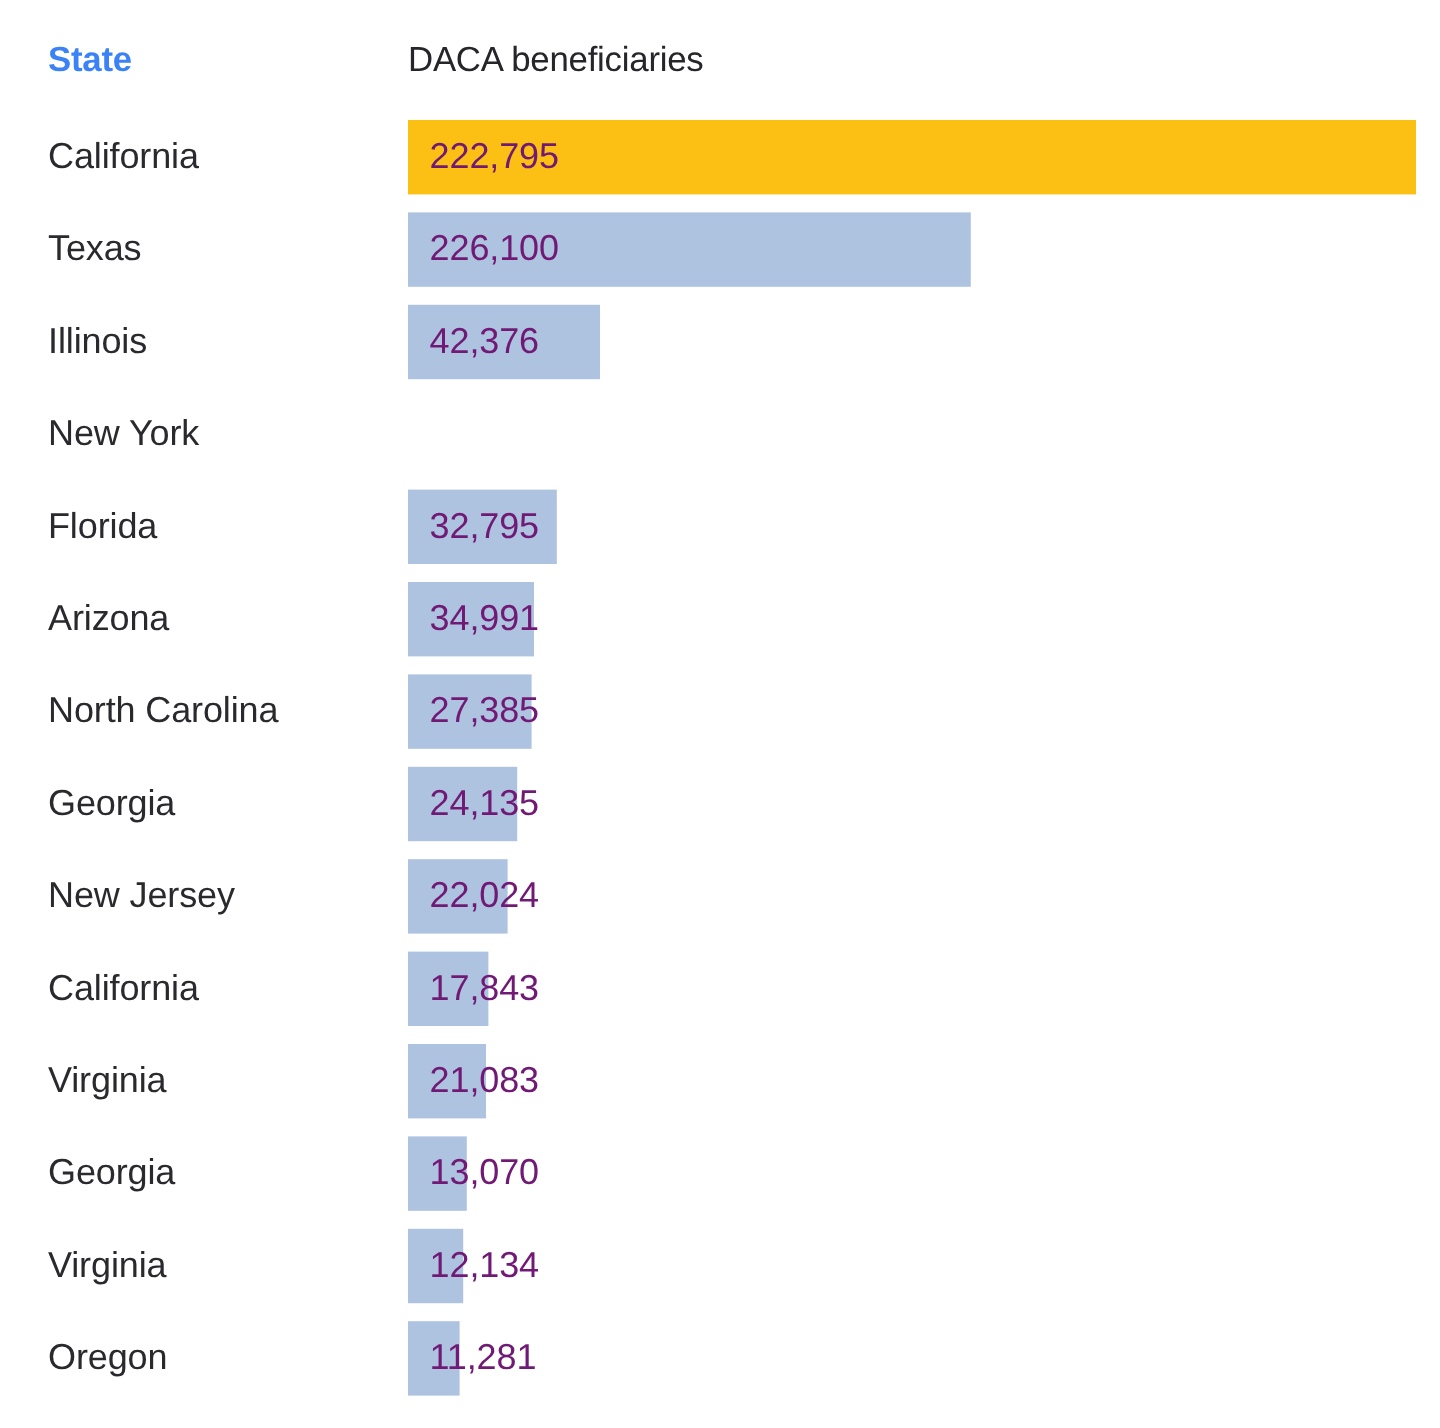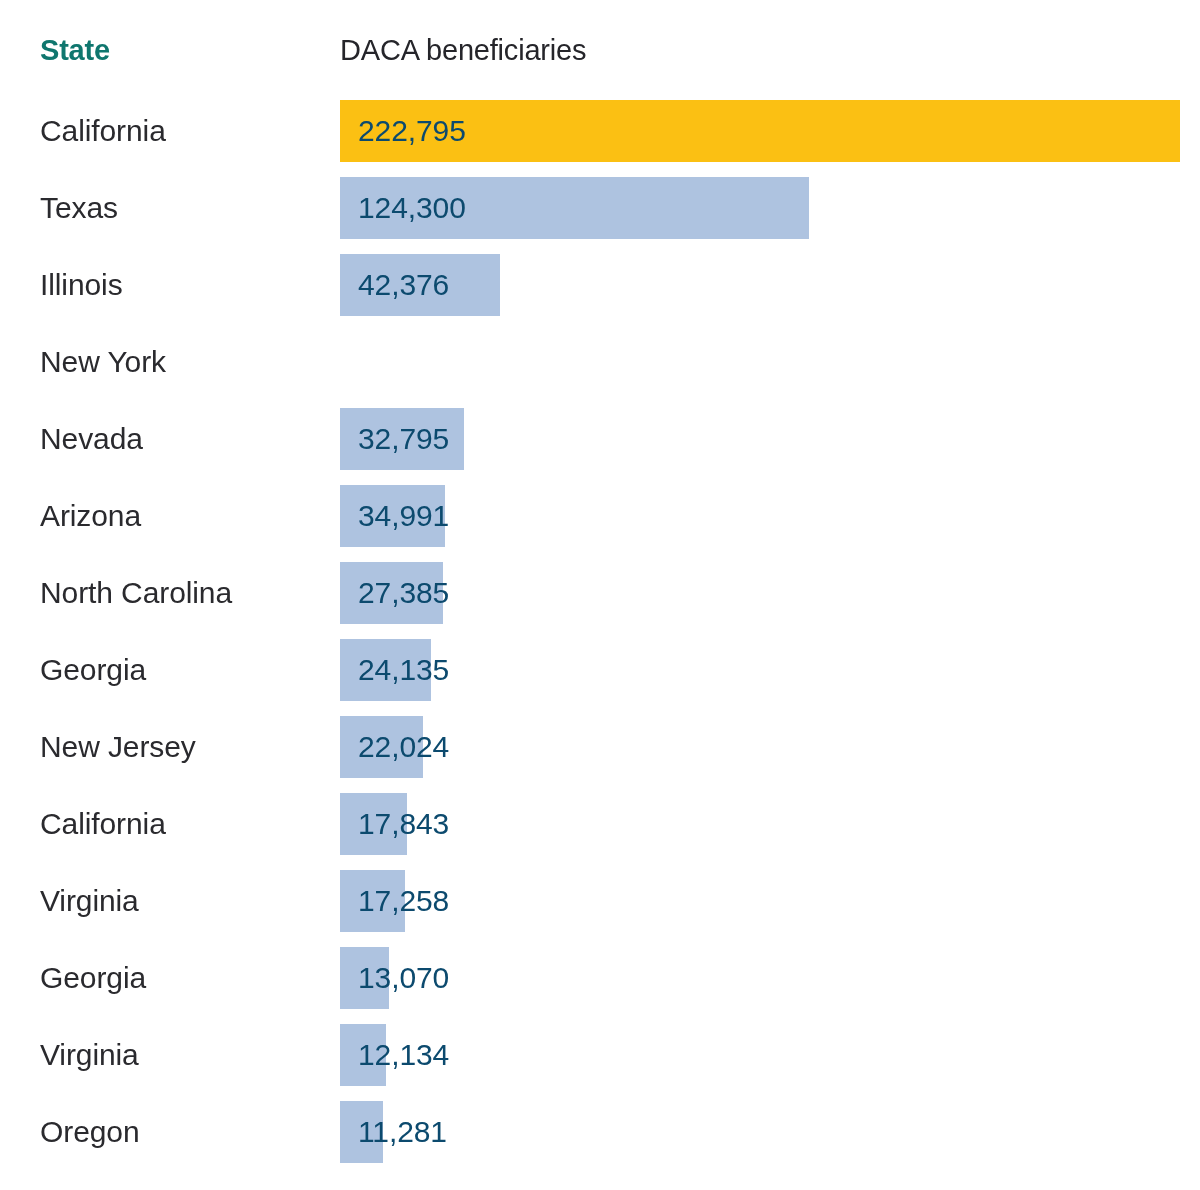--- a/index.html
+++ b/index.html
@@ -29,21 +29,21 @@
     top: 34px;
     width: 1200px;
     height: 46px;
   }
   .header-state {
     position: absolute;
     left: 40px;
     top: 0;
     font-size: 29px;
     font-weight: bold;
-    color: #0f766e;
+    color: #3b82f6;
     letter-spacing: -0.2px;
     white-space: nowrap;
   }
   .header-value {
     position: absolute;
     left: 340px;
     top: 0;
     font-size: 29px;
     font-weight: normal;
     color: #25252a;
@@ -92,21 +92,21 @@
   .bar.highlight {
     background: #fbc013;
   }
   .bar-value {
     position: absolute;
     left: 18px;
     top: 0;
     height: 62px;
     line-height: 62px;
     font-size: 30px;
-    color: #0c4a6e;
+    color: #701a75;
     white-space: nowrap;
     letter-spacing: -0.1px;
   }
 </style>
 </head>
 <body>
 
 <div class="chart">
 
   <div class="header-row">
@@ -119,35 +119,35 @@
         <div class="row-label">California</div>
         <div class="bar-area">
           <div class="bar highlight" style="width: 840px; background: rgb(251, 192, 19);"></div>
           <div class="bar-value">222,795</div>
         </div>
       </div>
       <div class="row">
         <div class="row-label">Texas</div>
         <div class="bar-area">
           <div class="bar" style="width: 468.646px; background: rgb(174, 195, 224);"></div>
-          <div class="bar-value">124,300</div>
+          <div class="bar-value">226,100</div>
         </div>
       </div>
       <div class="row">
         <div class="row-label">Illinois</div>
         <div class="bar-area">
           <div class="bar" style="width: 159.769px; background: rgb(174, 195, 224);"></div>
           <div class="bar-value">42,376</div>
         </div>
       </div>
       <div class="row">
         <div class="row-label">New York</div>
       </div>
       <div class="row">
-        <div class="row-label">Nevada</div>
+        <div class="row-label">Florida</div>
         <div class="bar-area">
           <div class="bar" style="width: 123.646px; background: rgb(174, 195, 224);"></div>
           <div class="bar-value">32,795</div>
         </div>
       </div>
       <div class="row">
         <div class="row-label">Arizona</div>
         <div class="bar-area">
           <div class="bar" style="width: 105.059px; background: rgb(174, 195, 224);"></div>
           <div class="bar-value">34,991</div>
@@ -178,21 +178,21 @@
         <div class="row-label">California</div>
         <div class="bar-area">
           <div class="bar" style="width: 67.2731px; background: rgb(174, 195, 224);"></div>
           <div class="bar-value">17,843</div>
         </div>
       </div>
       <div class="row">
         <div class="row-label">Virginia</div>
         <div class="bar-area">
           <div class="bar" style="width: 65.0675px; background: rgb(174, 195, 224);"></div>
-          <div class="bar-value">17,258</div>
+          <div class="bar-value">21,083</div>
         </div>
       </div>
       <div class="row">
         <div class="row-label">Georgia</div>
         <div class="bar-area">
           <div class="bar" style="width: 49.2776px; background: rgb(174, 195, 224);"></div>
           <div class="bar-value">13,070</div>
         </div>
       </div>
       <div class="row">

